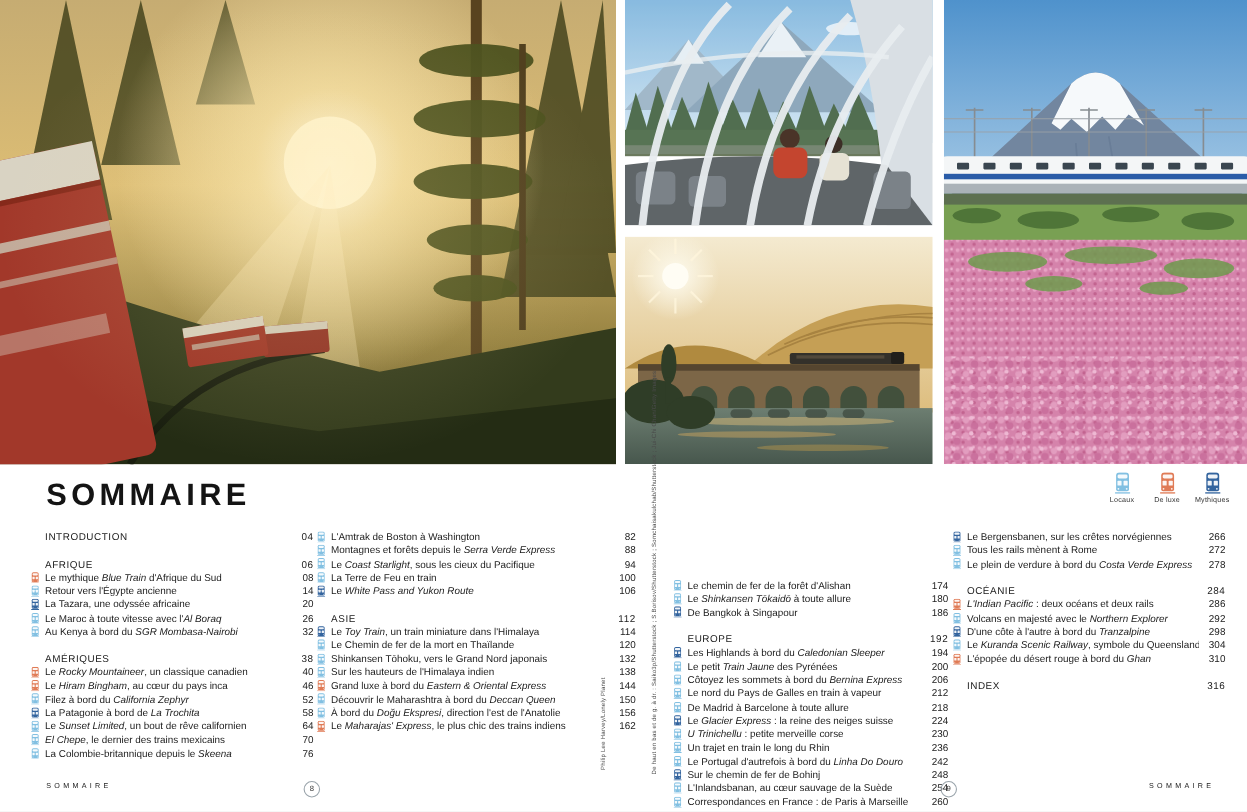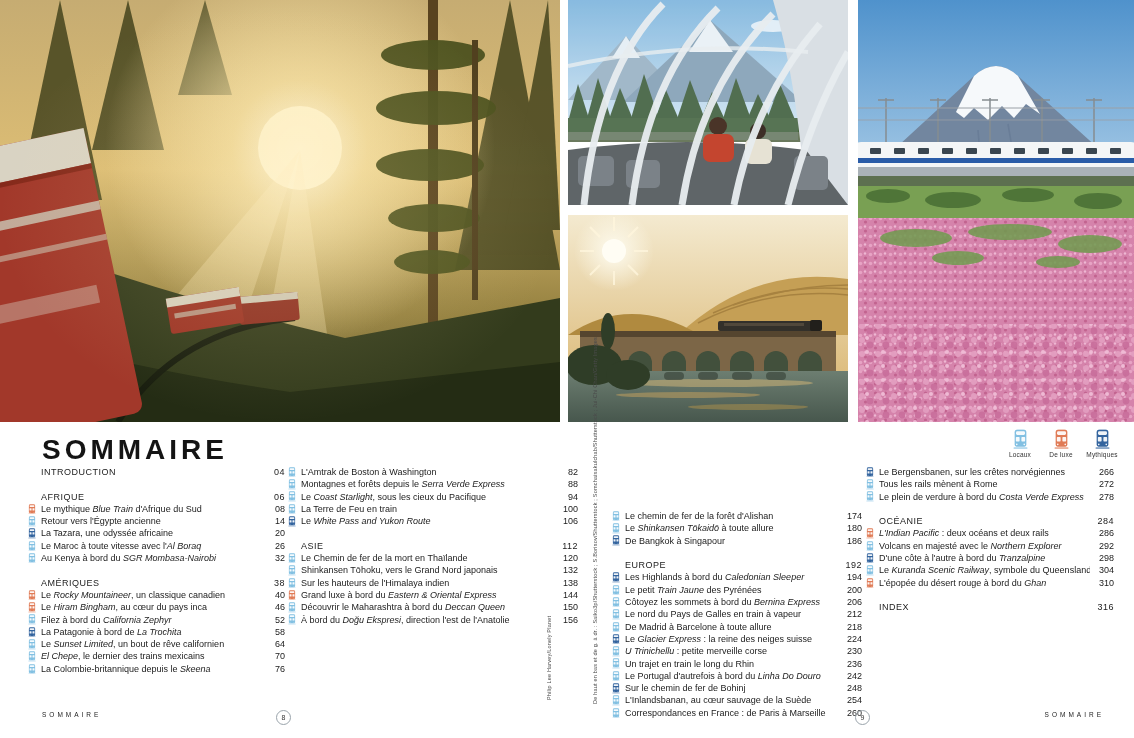--- a/index.html
+++ b/index.html
@@ -13,21 +13,21 @@
   #photo-fuji{left:858px;top:0;width:276px;height:422px;}
 
   .title{position:absolute;left:42px;top:434px;margin:0;font-size:28px;font-weight:800;
          letter-spacing:4px;color:#141414;}
 
   .legend{position:absolute;left:1004px;top:429px;display:flex;gap:9px;}
   .legend-item{display:flex;flex-direction:column;align-items:center;width:32px;}
   .legend-icon svg{width:15px;height:20px;display:block;}
   .legend-label{font-size:6.5px;margin-top:2px;color:#333;letter-spacing:.2px;white-space:nowrap;}
 
-  .toc-col{position:absolute;top:466px;display:flex;flex-direction:column;}
+  .toc-col{position:absolute;top:482px;display:flex;flex-direction:column;}
   #toc-col-0{left:28px;width:257px;}
   #toc-col-1{left:288px;width:290px;}
   #toc-col-2{left:612px;width:250px;margin-top:44px;}
   #toc-col-3{left:866px;width:248px;}
   .row{display:flex;align-items:center;height:12.3px;font-size:9px;line-height:12.3px;}
   .row.section{letter-spacing:.5px;}
   .gap{height:12.3px;}
   .ricon{flex:0 0 13px;display:flex;align-items:center;}
   .ricon svg{width:8px;height:10.5px;display:block;}
   .rtext{flex:1 1 auto;white-space:nowrap;overflow:hidden;}
@@ -534,20 +534,29 @@
         <span class="rtext"><span>Le </span><i>White Pass and Yukon Route</i></span>
         <span class="rpage">106</span>
       </div>
       <div class="gap"></div>
       <div class="row section">
         <span class="ricon"></span>
         <span class="rtext"><span>ASIE</span></span>
         <span class="rpage">112</span>
       </div>
       <div class="row">
+        <span class="ricon" style="color: rgb(51, 100, 158);">
+          <svg viewBox="0 0 10 13">
+            <use href="#train-glyph" xlink:href="#train-glyph"></use>
+          </svg>
+        </span>
+        <span class="rtext"><span>Le </span><i>Toy Train</i><span>, un train miniature dans l'Himalaya</span></span>
+        <span class="rpage">114</span>
+      </div>
+      <div class="row">
         <span class="ricon" style="color: rgb(130, 192, 226);">
           <svg viewBox="0 0 10 13">
             <use href="#train-glyph" xlink:href="#train-glyph"></use>
           </svg>
         </span>
         <span class="rtext"><span>Le Chemin de fer de la mort en Thaïlande</span></span>
         <span class="rpage">120</span>
       </div>
       <div class="row">
         <span class="ricon" style="color: rgb(130, 192, 226);">
@@ -586,20 +595,29 @@
         <span class="rpage">150</span>
       </div>
       <div class="row">
         <span class="ricon" style="color: rgb(130, 192, 226);">
           <svg viewBox="0 0 10 13">
             <use href="#train-glyph" xlink:href="#train-glyph"></use>
           </svg>
         </span>
         <span class="rtext"><span>À bord du </span><i>Doğu Ekspresi</i><span>, direction l'est de l'Anatolie</span></span>
         <span class="rpage">156</span>
+      </div>
+      <div class="row">
+        <span class="ricon" style="color: rgb(224, 123, 86);">
+          <svg viewBox="0 0 10 13">
+            <use href="#train-glyph" xlink:href="#train-glyph"></use>
+          </svg>
+        </span>
+        <span class="rtext"><span>Le </span><i>Maharajas' Express</i><span>, le plus chic des trains indiens</span></span>
+        <span class="rpage">162</span>
       </div>
     </div>
   <div class="toc-col" id="toc-col-2">
       <div class="row">
         <span class="ricon" style="color: rgb(130, 192, 226);">
           <svg viewBox="0 0 10 13">
             <use href="#train-glyph" xlink:href="#train-glyph"></use>
           </svg>
         </span>
         <span class="rtext"><span>Le chemin de fer de la forêt d'Alishan</span></span>

